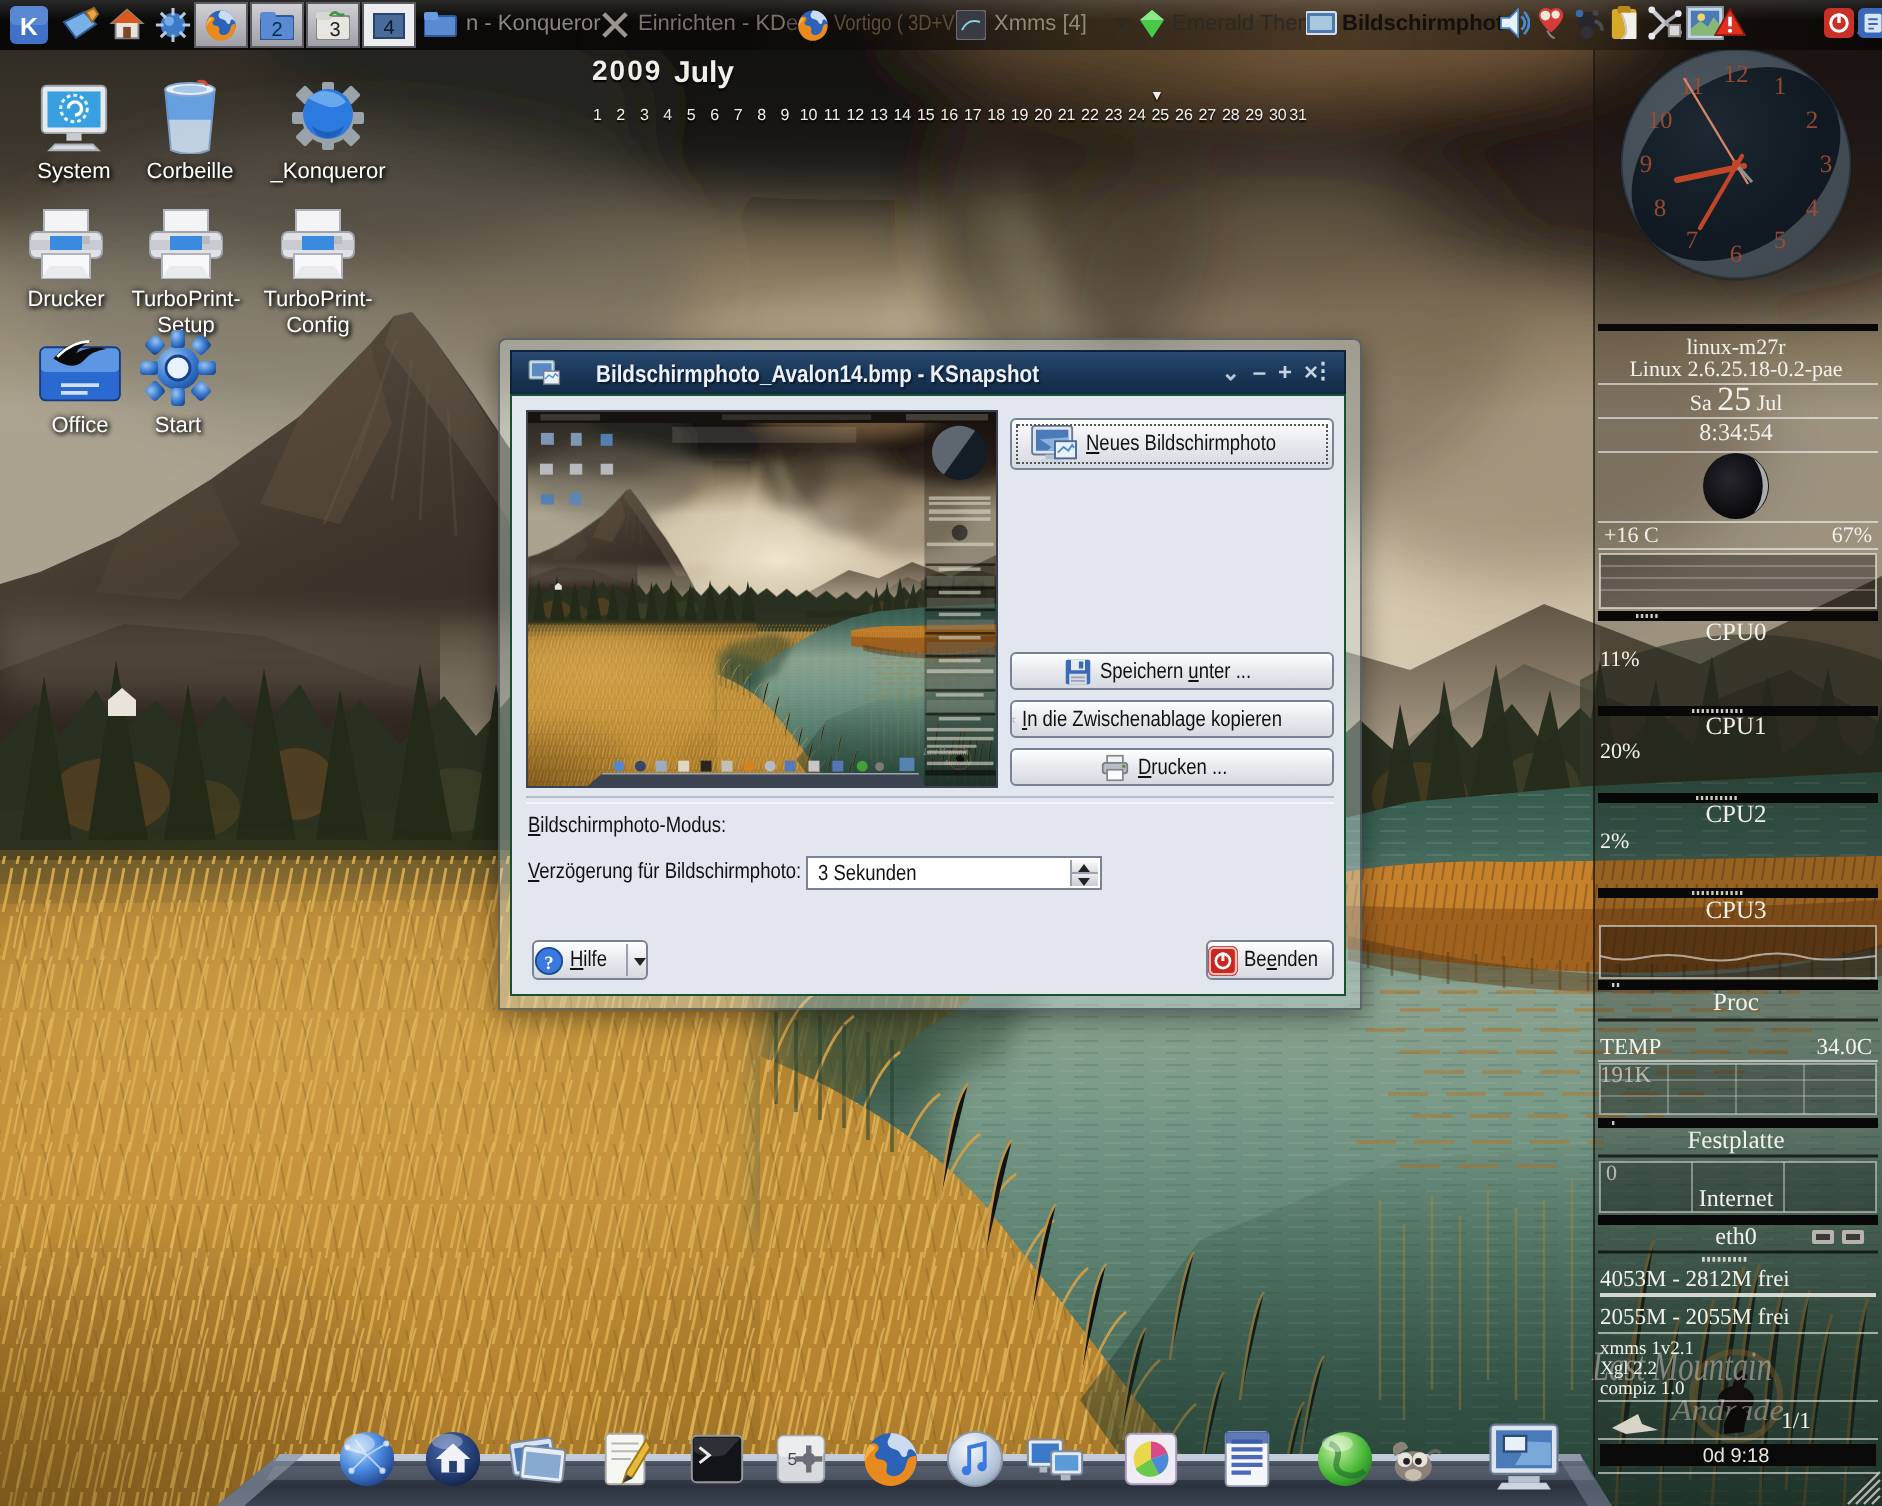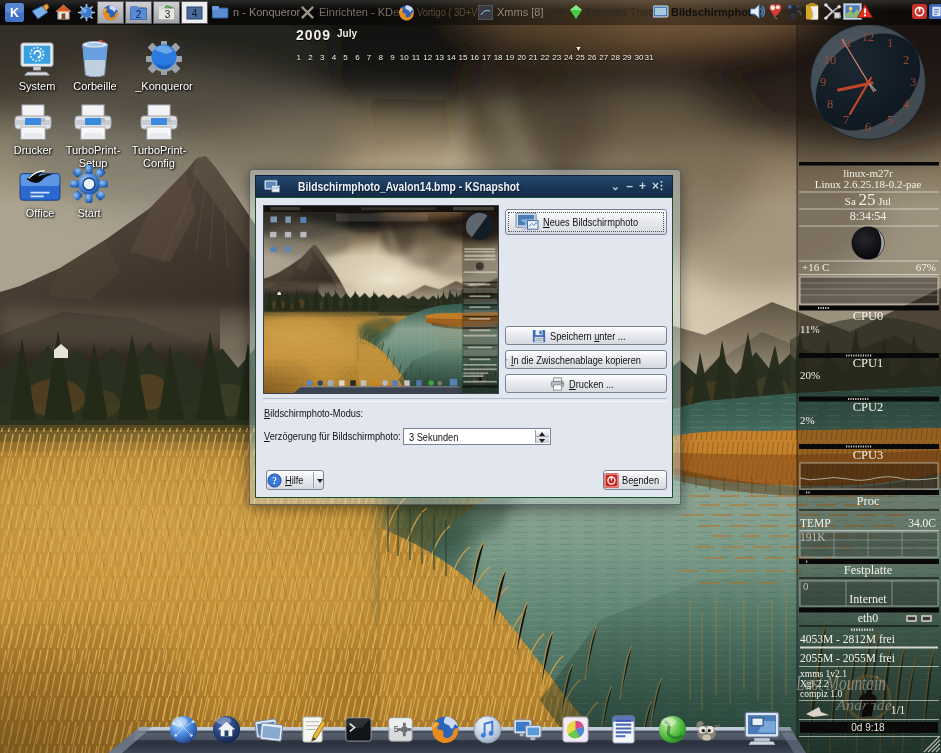--- a/index.html
+++ b/index.html
@@ -445,21 +445,21 @@
   <path d="M799 736.5 H939" stroke="#ffffff" stroke-opacity="0.55" stroke-width="1"></path>
  </g>
  </g>
  <g stroke="#d8d4ca" stroke-width="1.2" opacity="0.8">
   <path d="M928 752 l12 -12 M932 752 l8 -8 M936 752 l4 -4 M924 752 l16 -16"></path>
  </g>
 </svg>
 
 <div class="abs" style="left:280px;top:27px;width:400px;height:40px;color:#f2efe8;font-size:8px;text-shadow:0 1px 1px #000">
  <span style="position:absolute;left:16px;top:0px;font-size:14px;font-weight:bold;letter-spacing:1px">2009</span>
- <span style="position:absolute;left:57px;top:1px;font-size:10px;font-weight:bold">July</span>
+ <span style="position:absolute;left:57px;top:1px;font-size:15px;font-weight:bold">July</span>
  <span style="position:absolute;left:12.7px;width:12px;text-align:center;top:26px">1</span>
       <span style="position:absolute;left:24.4px;width:12px;text-align:center;top:26px">2</span>
       <span style="position:absolute;left:36.2px;width:12px;text-align:center;top:26px">3</span>
       <span style="position:absolute;left:47.9px;width:12px;text-align:center;top:26px">4</span>
       <span style="position:absolute;left:59.6px;width:12px;text-align:center;top:26px">5</span>
       <span style="position:absolute;left:71.4px;width:12px;text-align:center;top:26px">6</span>
       <span style="position:absolute;left:83.1px;width:12px;text-align:center;top:26px">7</span>
       <span style="position:absolute;left:94.8px;width:12px;text-align:center;top:26px">8</span>
       <span style="position:absolute;left:106.5px;width:12px;text-align:center;top:26px">9</span>
       <span style="position:absolute;left:118.3px;width:12px;text-align:center;top:26px">10</span>
@@ -833,21 +833,21 @@
           <circle cx="10" cy="10" r="8.6" fill="#2a63b8"></circle>
           <path d="M10 1.4 a8.6 8.6 0 0 1 8.6 8.6 c0 -2 -1.4 -3.4 -2.2 -3.2 c-1.4 .3 -.4 2.4 -1.8 2.6 c-1.6 .2 -1 -2.2 -3.4 -2.6 C8.6 6.4 8 4.4 9 3 c.6 -.9 .6 -1.6 1 -1.6 Z" fill="#e8f0fa" opacity="0.85"></path>
           <path d="M18.4 9.2 A8.6 8.6 0 1 1 3 5.6 C4.2 4.5 6 5.2 6.2 6.4 c.2 1.4 -1.8 1.6 -1 3.2 c.8 1.4 2.6 .2 3.6 1.8 c.8 1.4 -.6 2.6 .6 3.8 c1.4 1.4 4 .6 5.2 -1 c1.6 -2 .4 -5 4 -5 Z" fill="#e88a1e"></path>
           <path d="M3.2 5.4 A8.6 8.6 0 0 0 1.6 11 C2.8 8 4.4 7.6 5.2 6.2 Z" fill="#f6b240"></path>
         </svg></div>
  <div class="tbt ct" style="left:417px;top:6px;color:#5f4e38">Vortigo ( 3D+VL<span style="color:#453a2c">i- [</span></div>
  <svg class="abs" style="left:478px;top:5px" width="15" height="15">
         <rect width="15" height="15" rx="2" fill="#3a3a42" stroke="#6a6a72"></rect>
         <path d="M3 10 q3 -6 9 -4" stroke="#8ad0e8" fill="none"></path>
       </svg>
- <div class="tbt" style="left:497px;color:#93897a">Xmms [8]</div>
+ <div class="tbt" style="left:497px;color:#93897a">Xmms [4]</div>
  <div class="abs" style="left:557px;top:9px;width:0;height:0;border:4px solid transparent;border-top:5px solid #2e2a22"></div>
  <svg class="abs" style="left:568px;top:4px" width="16" height="16" viewBox="0 0 16 16">
         <path d="M8 1 L14 6 L8 15 L2 6 Z" fill="#4ac84a"></path>
         <path d="M8 1 L14 6 H2 Z" fill="#8ae88a"></path>
       </svg>
  <div class="tbt" style="left:586px;color:#2c2a24">Emerald Theme<span style="color:#55504a">r</span></div>
  <svg class="abs" style="left:653px;top:4px" width="17" height="15">
         <rect x="0" y="2" width="15" height="11" rx="1" fill="#4a7ab0" stroke="#d8e0ea" stroke-width="1"></rect>
         <rect x="2" y="4" width="11" height="7" fill="#a8c8e0"></rect>
       </svg>

